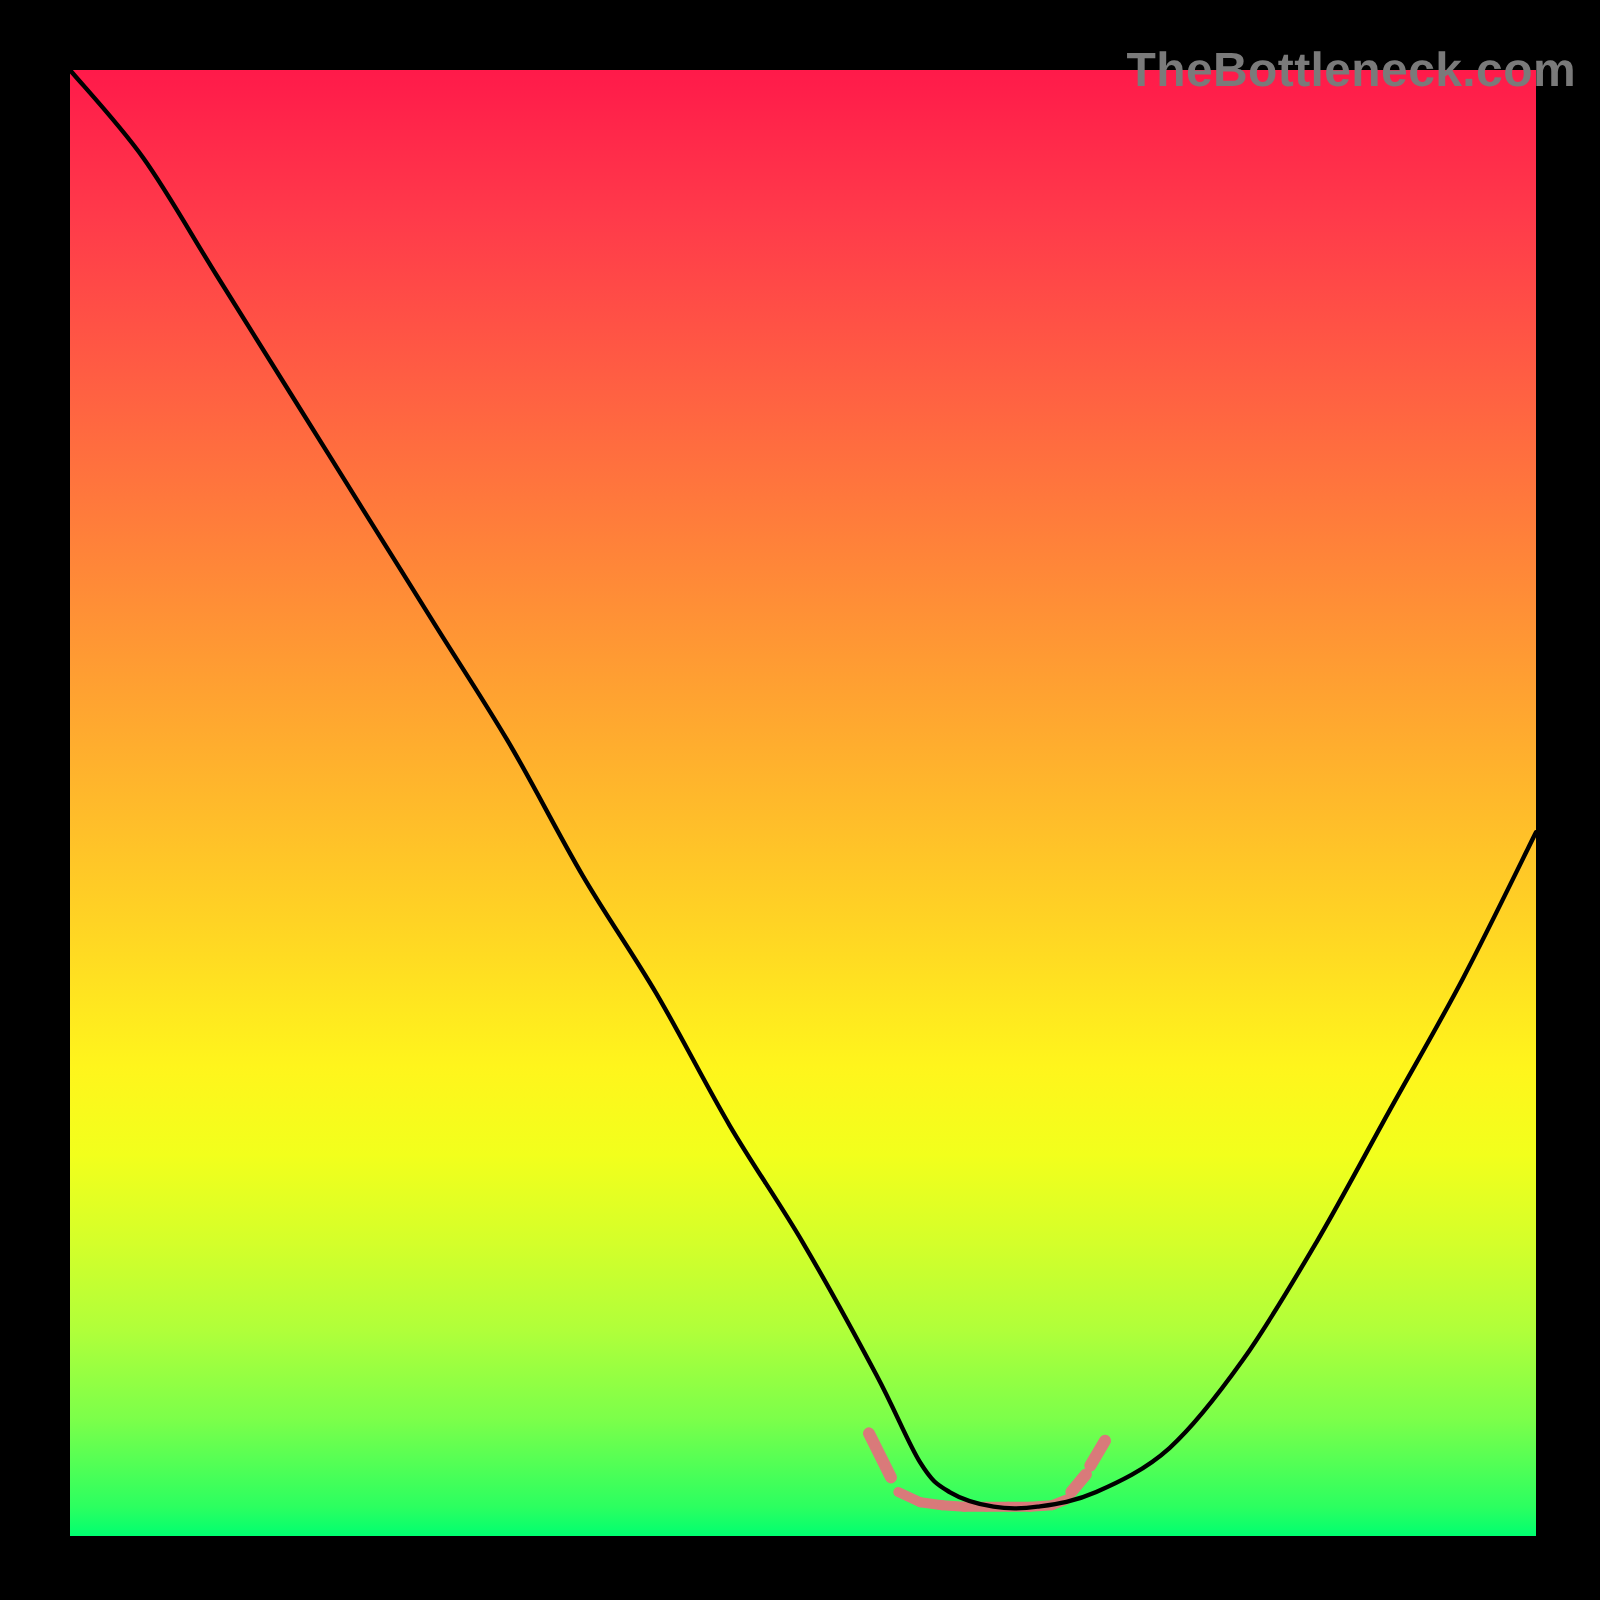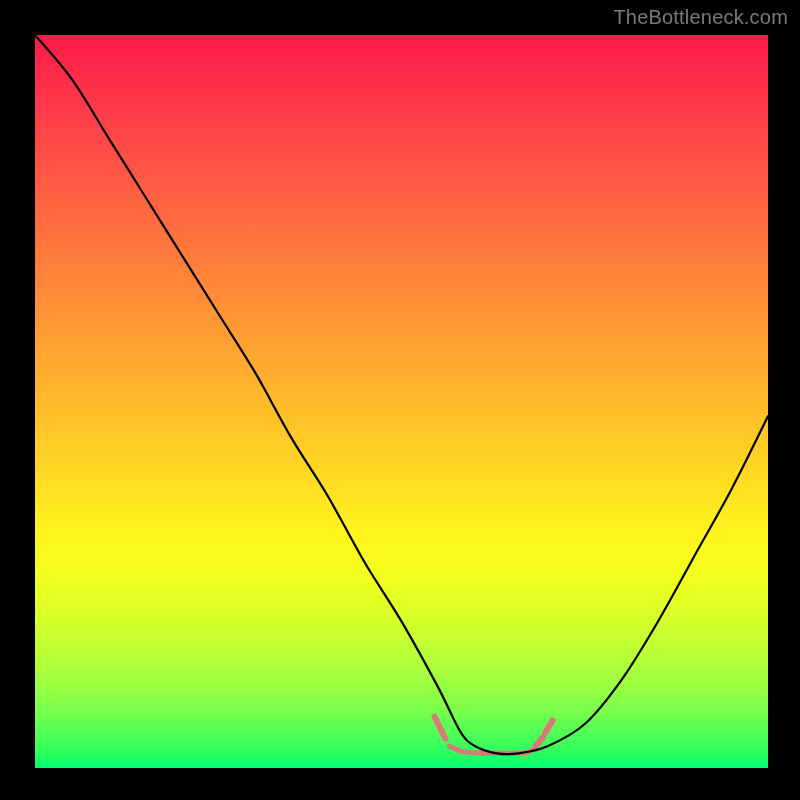--- a/index.html
+++ b/index.html
@@ -35,25 +35,25 @@
       #f2ff1c 74%,
       #d4ff2a 80%,
       #b0ff3a 86%,
       #7cff4a 92%,
       #2cff60 98%,
       #00ff70 100%
     );
   }
   .watermark {
     position: absolute;
-    top: 6px;
+    top: 22px;
     right: 12px;
     color: #7a7a7a;
-    font-size: 20px;
-    font-weight: 400;
+    font-size: 24px;
+    font-weight: 700;
     letter-spacing: 0.2px;
     user-select: none;
   }
   svg.overlay {
     position: absolute;
     left: 0;
     top: 0;
     width: 733px;
     height: 733px;
   }

